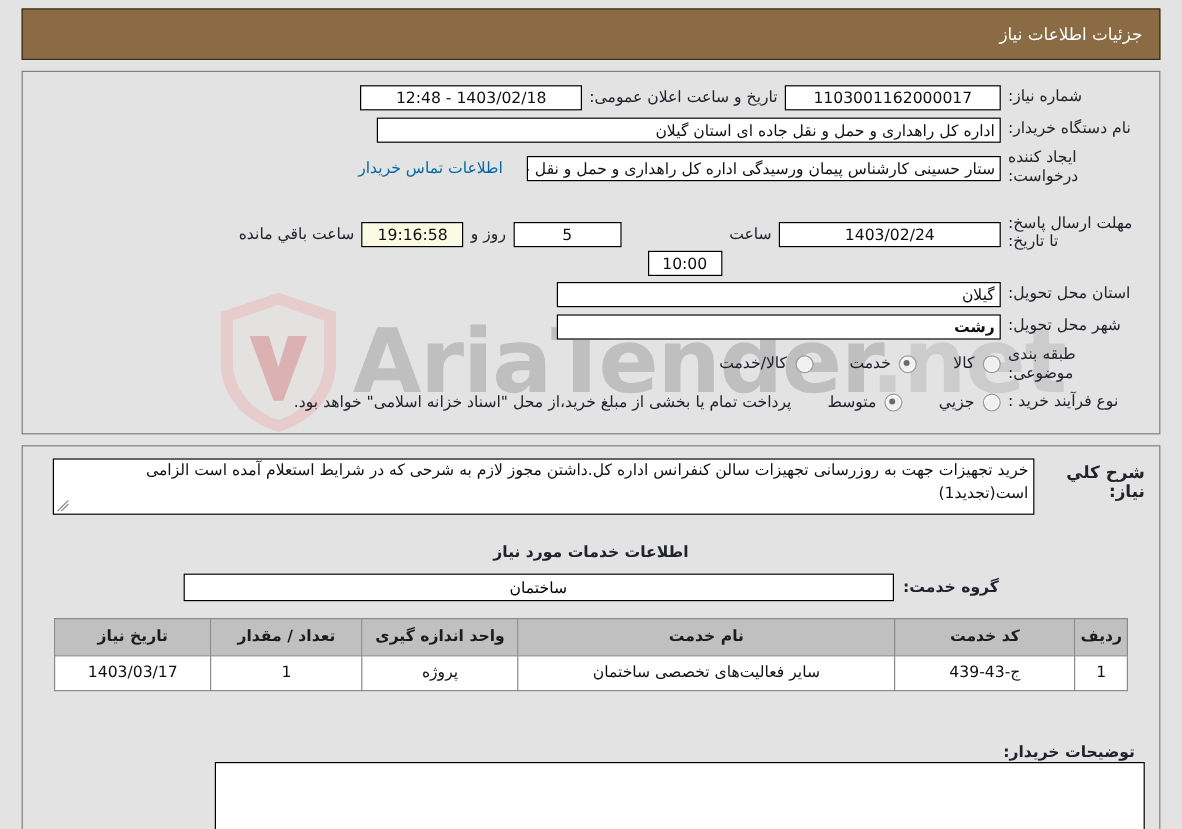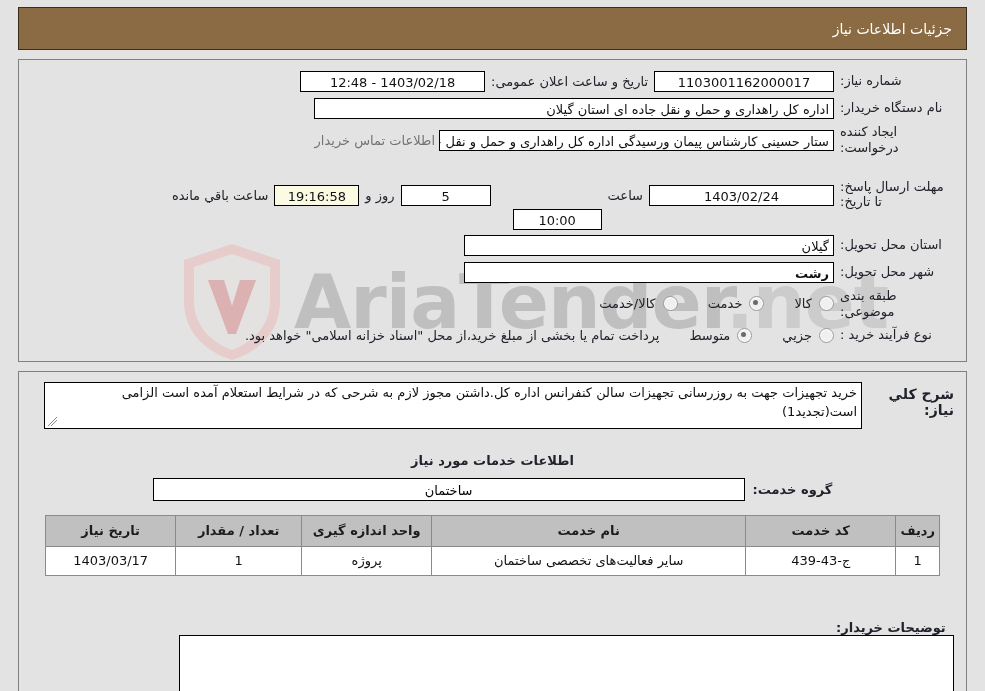--- a/index.html
+++ b/index.html
@@ -128,31 +128,31 @@
     padding: 0 6px;
     white-space: nowrap;
   }
 
   .w-num      { width: 180px; }
   .w-date     { width: 185px; }
   .w-buyer    { width: 520px; }
   .w-creator  { width: 395px; }
   .w-hour     { width: 85px; }
   .w-days     { width: 90px; }
-  .w-clock    { width: 89px; margin-top: 48px; }
+  .w-clock    { width: 62px; margin-top: 48px; }
   .w-prov     { width: 370px; }
   .w-city     { width: 370px; font-weight: bold; }
 
   .blue-link {
-    color: #737373;
+    color: #0369a1;
     font-size: 13px;
     text-decoration: none;
     cursor: pointer;
     white-space: nowrap;
-    padding-right: 4px;
+    padding-right: 20px;
   }
 
   
   .radio-group { display: flex; align-items: center; }
   .radio-item {
     display: flex;
     align-items: center;
     margin-left: 30px;
     cursor: pointer;
   }

